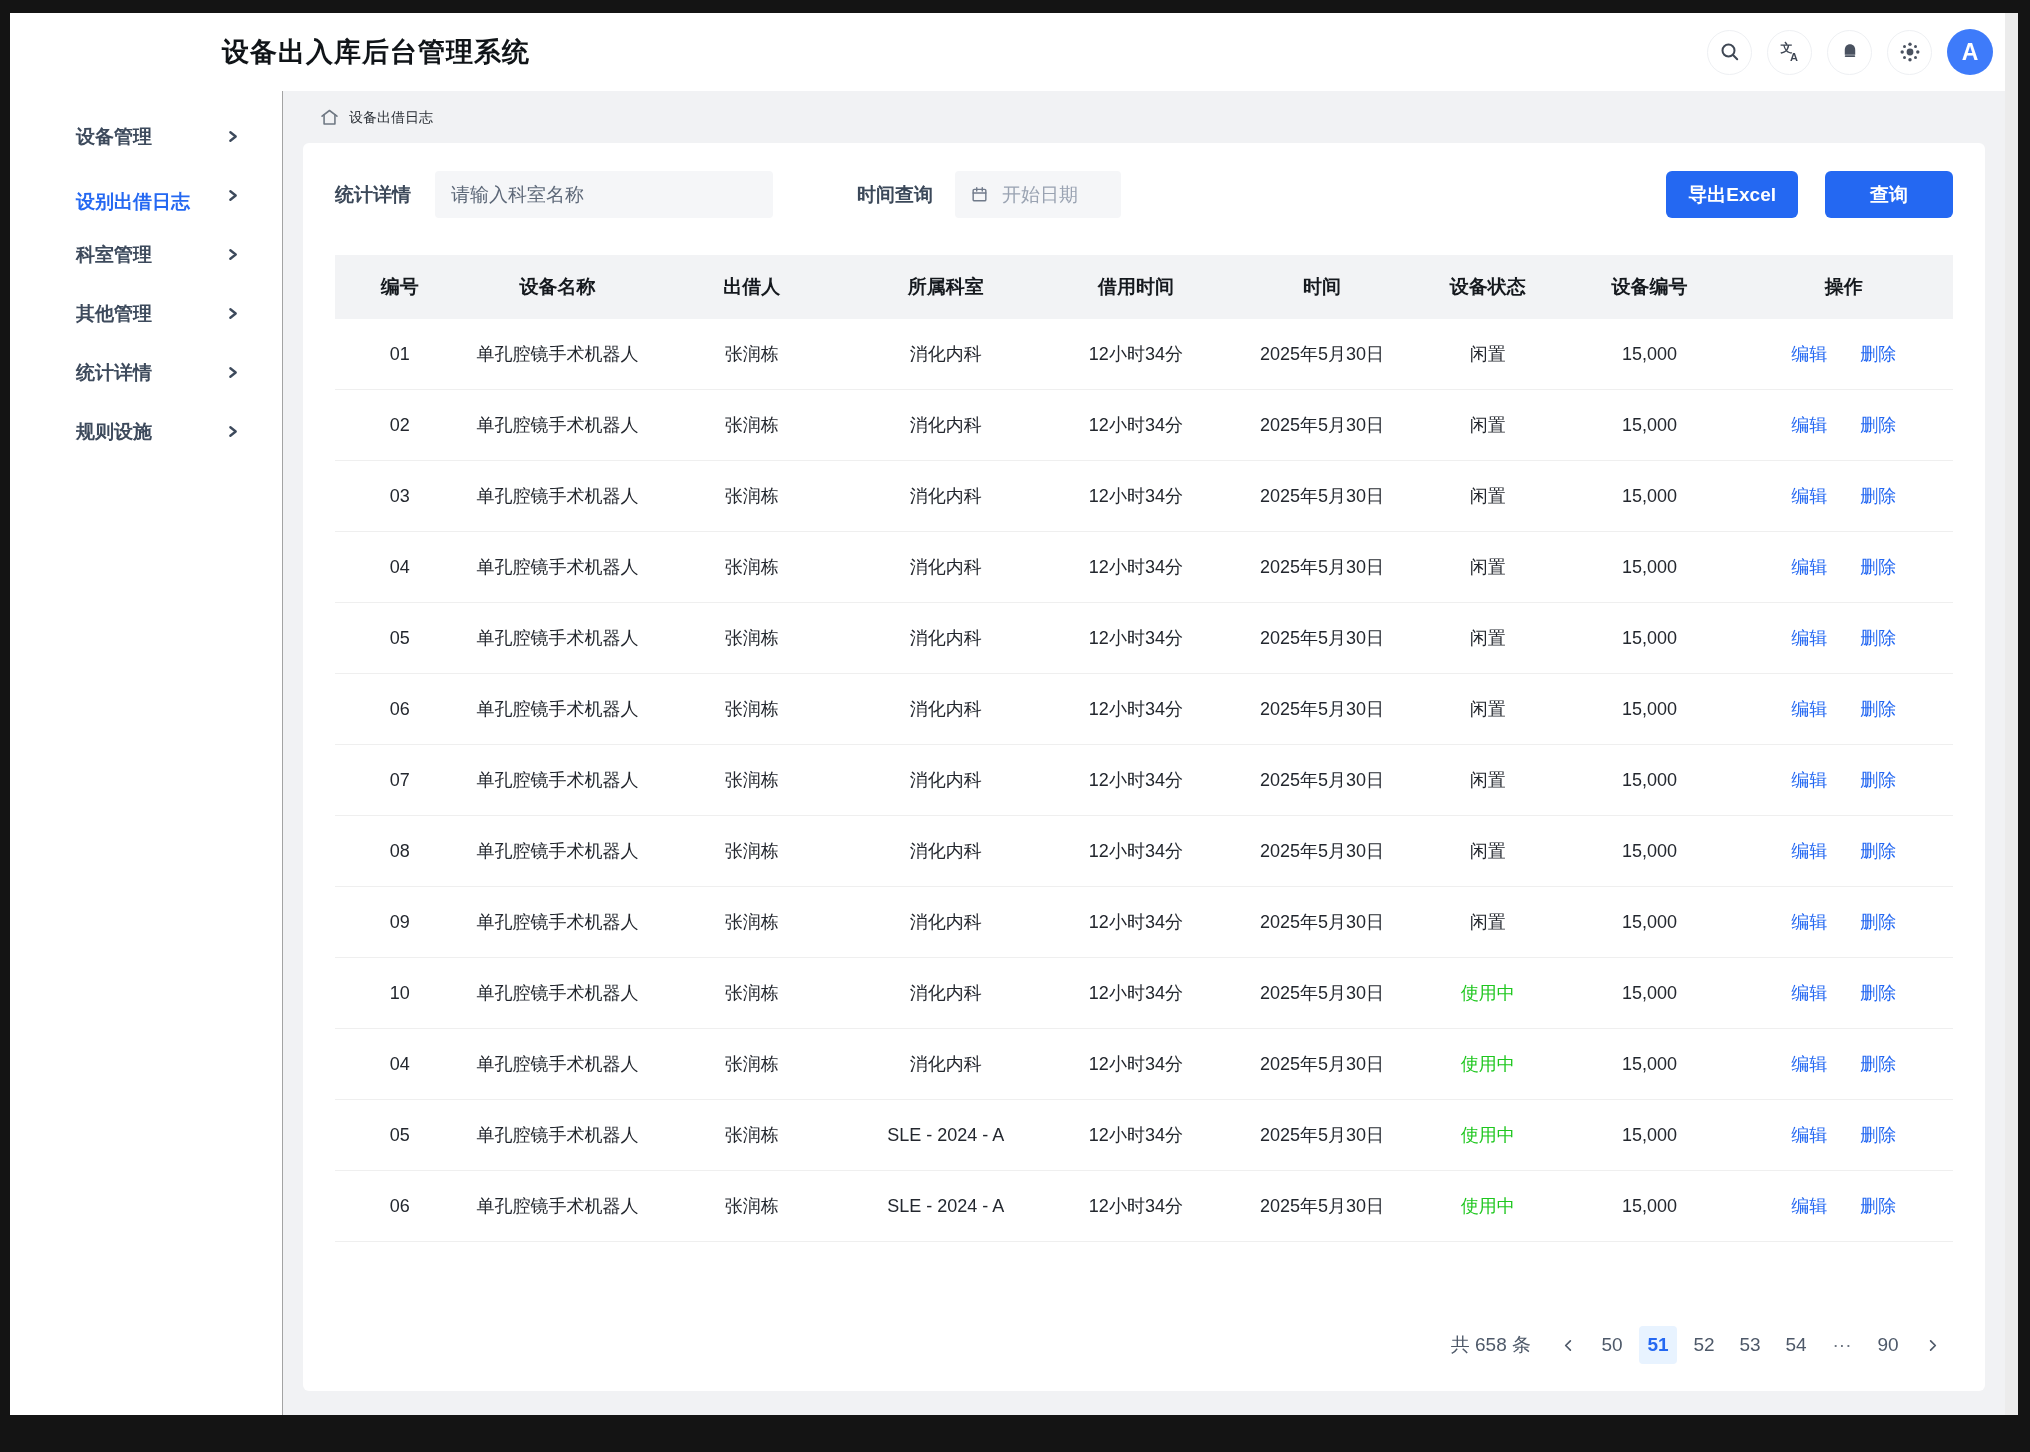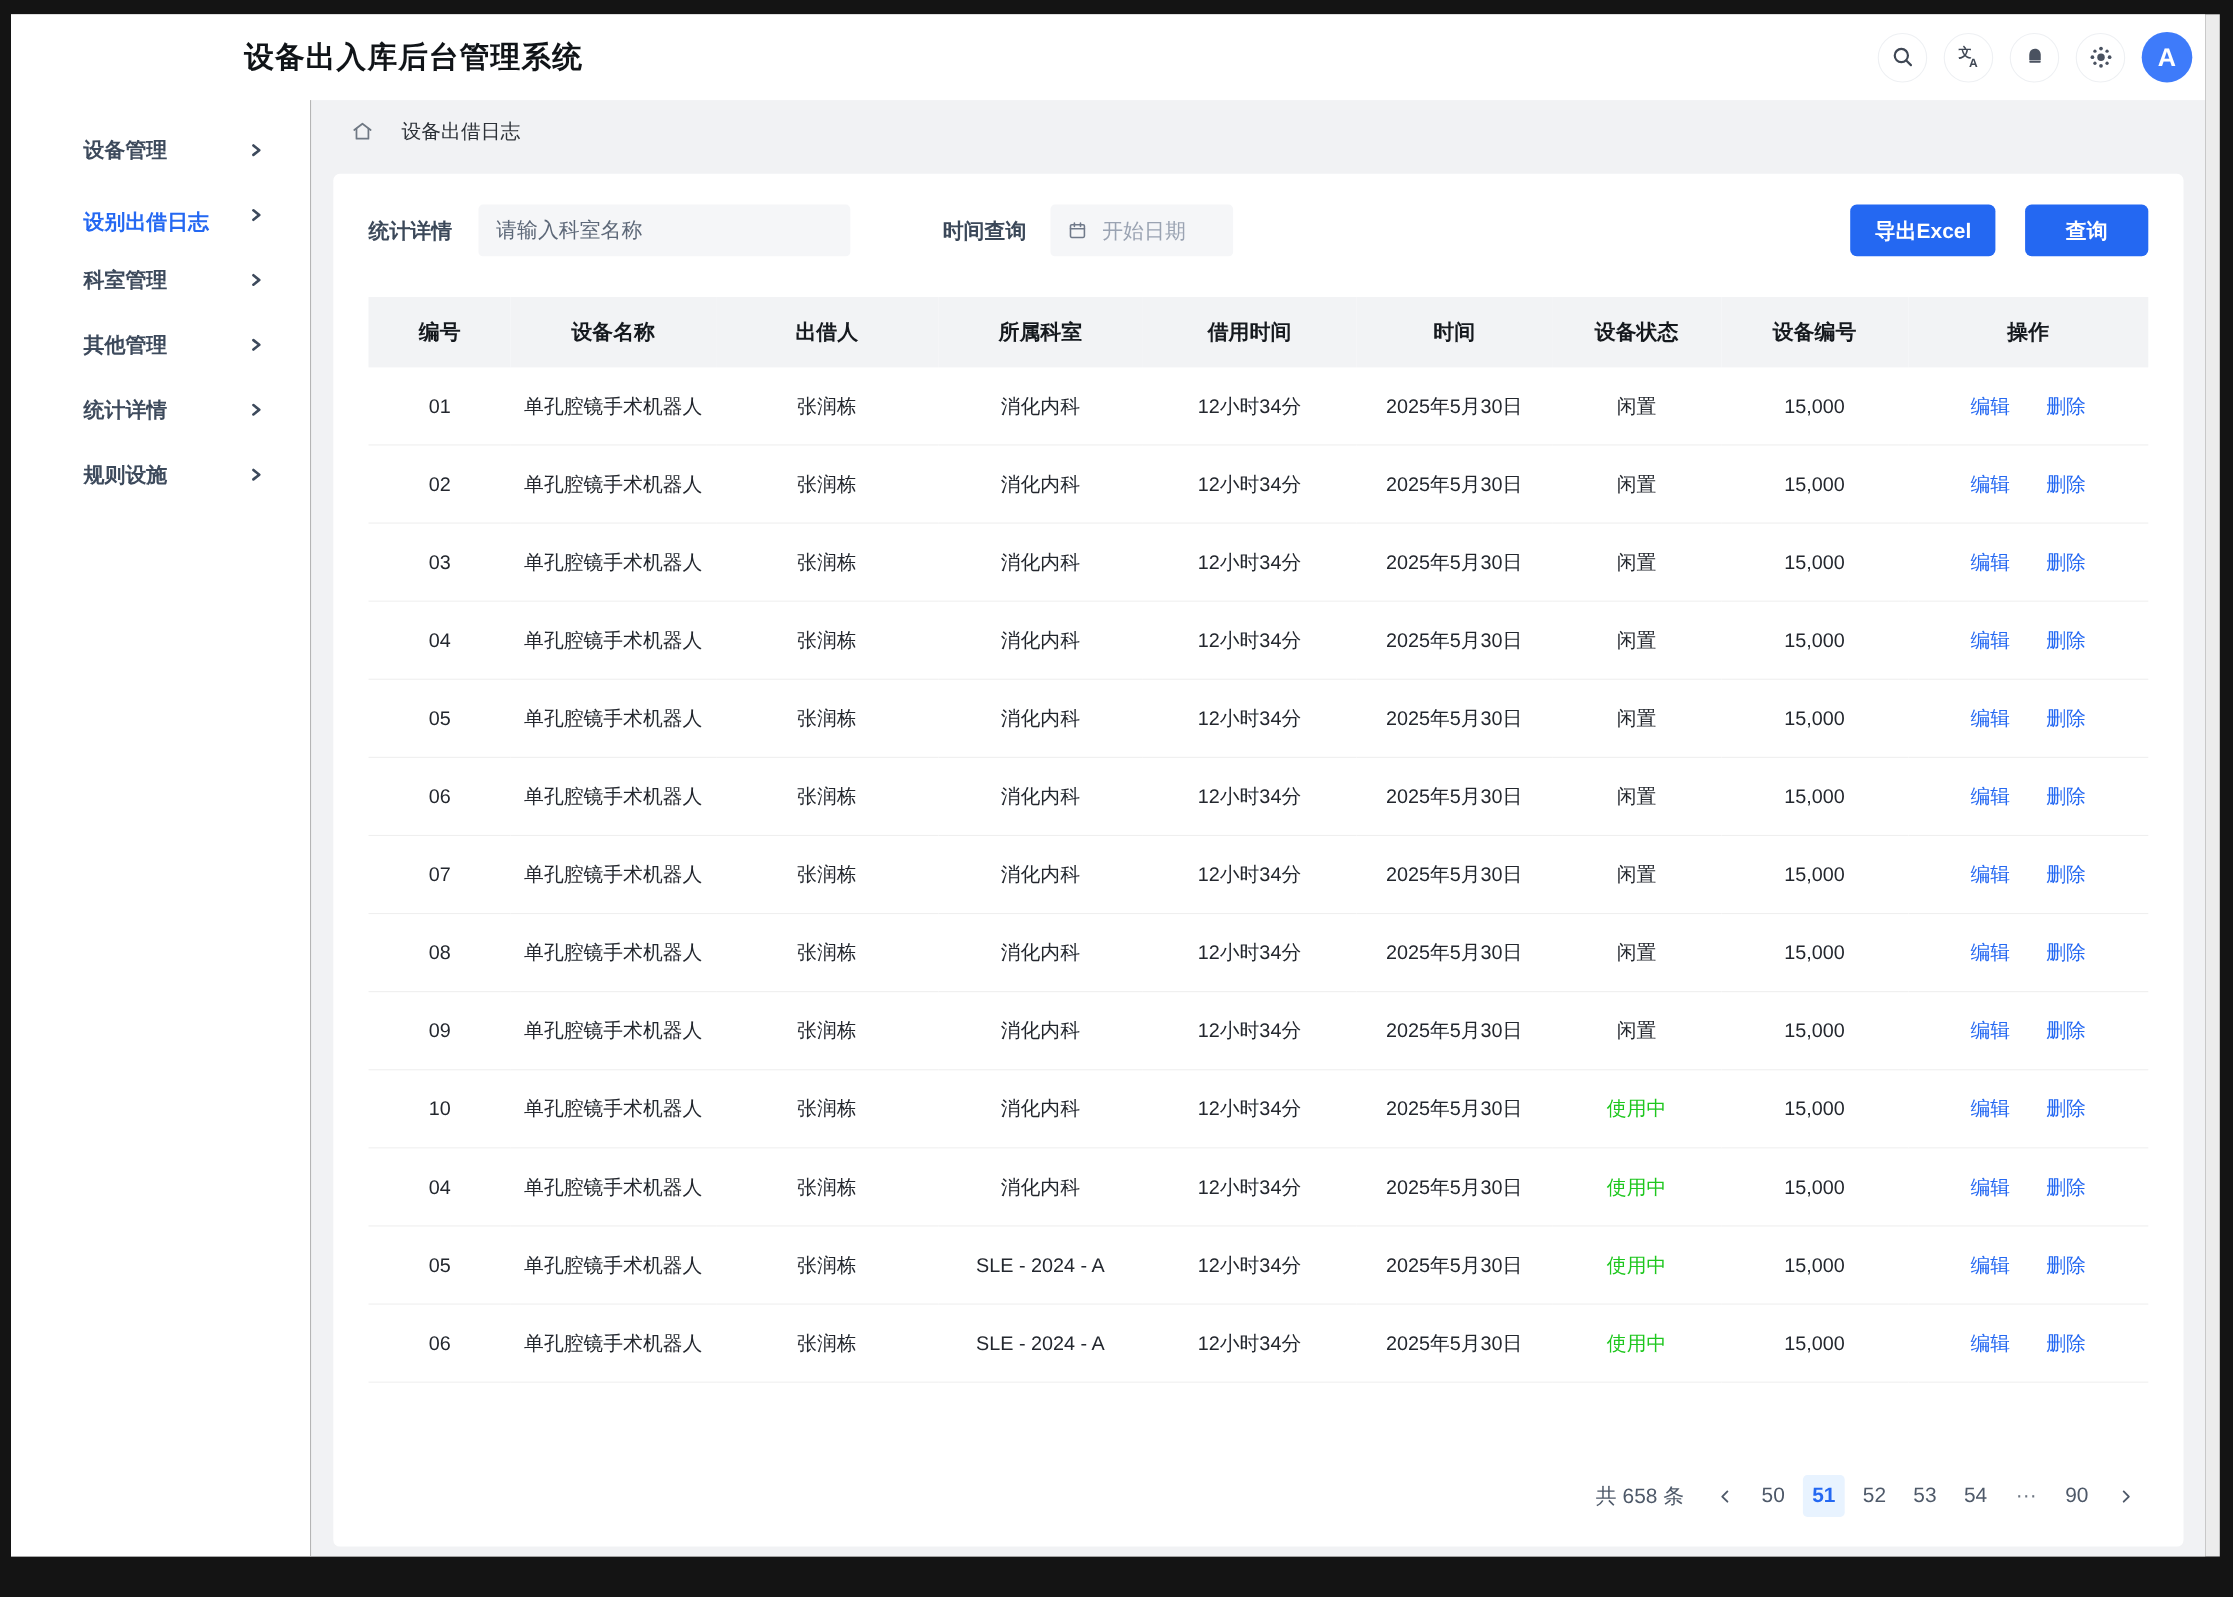--- a/index.html
+++ b/index.html
@@ -30,21 +30,21 @@
     color:#fff;font-size:23px;font-weight:bold;display:flex;align-items:center;justify-content:center;cursor:pointer;
   }
   
   .body-row{flex:1;display:flex;min-height:0;}
   .sidebar{width:273px;flex-shrink:0;background:#fff;border-right:1px solid #a3a3a3;padding-top:16px;box-sizing:border-box;}
   .side-item{height:59px;display:flex;align-items:center;padding:0 42px 0 66px;cursor:pointer;}
   .side-item .label{flex:1;font-size:19px;font-weight:600;color:#3d4a5c;}
   .side-item.active .label{color:var(--accent,#2468f2);margin-top:12px;}
   .side-item .chev{display:flex;color:#3d4a5c;}
   .content{flex:1;min-width:0;background:#f1f2f4;padding:0 20px;box-sizing:border-box;display:flex;flex-direction:column;}
-  .breadcrumb{margin:16px 0 12px 16px;display:flex;align-items:center;gap:25px;color:#2c3137;font-size:18px;cursor:pointer;}
+  .breadcrumb{margin:16px 0 0 16px;display:flex;align-items:center;gap:9px;color:#2c3137;font-size:14px;cursor:pointer;}
   .breadcrumb svg{color:#6f7883;}
   
   .card{margin-top:15px;background:#fff;border-radius:6px;padding:28px 32px 0;box-sizing:border-box;height:1248px;}
   .filters{display:flex;align-items:center;}
   .f-label{font-size:19px;font-weight:bold;color:#3b4859;white-space:nowrap;}
   .dept-input{
     margin-left:24px;width:338px;height:47px;background:#f5f6f8;border:none;border-radius:4px;
     font-size:19px;padding:0 16px;color:#2c3137;box-sizing:border-box;outline:none;font-family:inherit;
   }
   .dept-input::placeholder{color:#5d6878;}
@@ -53,21 +53,21 @@
     margin-left:22px;width:166px;height:47px;background:#f5f6f8;border-radius:4px;
     display:flex;align-items:center;padding:0 15px;gap:13px;box-sizing:border-box;cursor:pointer;
   }
   .date-box svg{color:#707a8a;flex-shrink:0;}
   .date-text{font-size:19px;color:#9aa3b2;white-space:nowrap;}
   .spacer{flex:1;}
   .btn{
     height:47px;border:none;border-radius:6px;background:var(--accent,#2468f2);color:#fff;
     font-size:19px;font-weight:bold;padding:0 22px;cursor:pointer;font-family:inherit;white-space:nowrap;
   }
-  .btn.search{width:112px;margin-left:27px;padding:0;}
+  .btn.search{width:128px;margin-left:27px;padding:0;}
   
   table{width:100%;border-collapse:collapse;margin-top:37px;table-layout:fixed;}
   thead th{background:#f2f3f5;height:62px;font-size:19px;color:#15191e;font-weight:bold;text-align:center;}
   tbody td{height:68px;text-align:center;font-size:18px;color:#23272e;border-bottom:1px solid #efefef;white-space:nowrap;}
   td.status.green{color:var(--green,#1ec71e);}
   .lnk{color:var(--accent,#2468f2);cursor:pointer;}
   .lnk + .lnk{margin-left:28px;}
   
   .pagination{margin-top:84px;display:flex;align-items:center;justify-content:flex-end;gap:8px;color:#4e5969;font-size:19px;padding-right:4px;}
   .total{margin-right:12px;}

